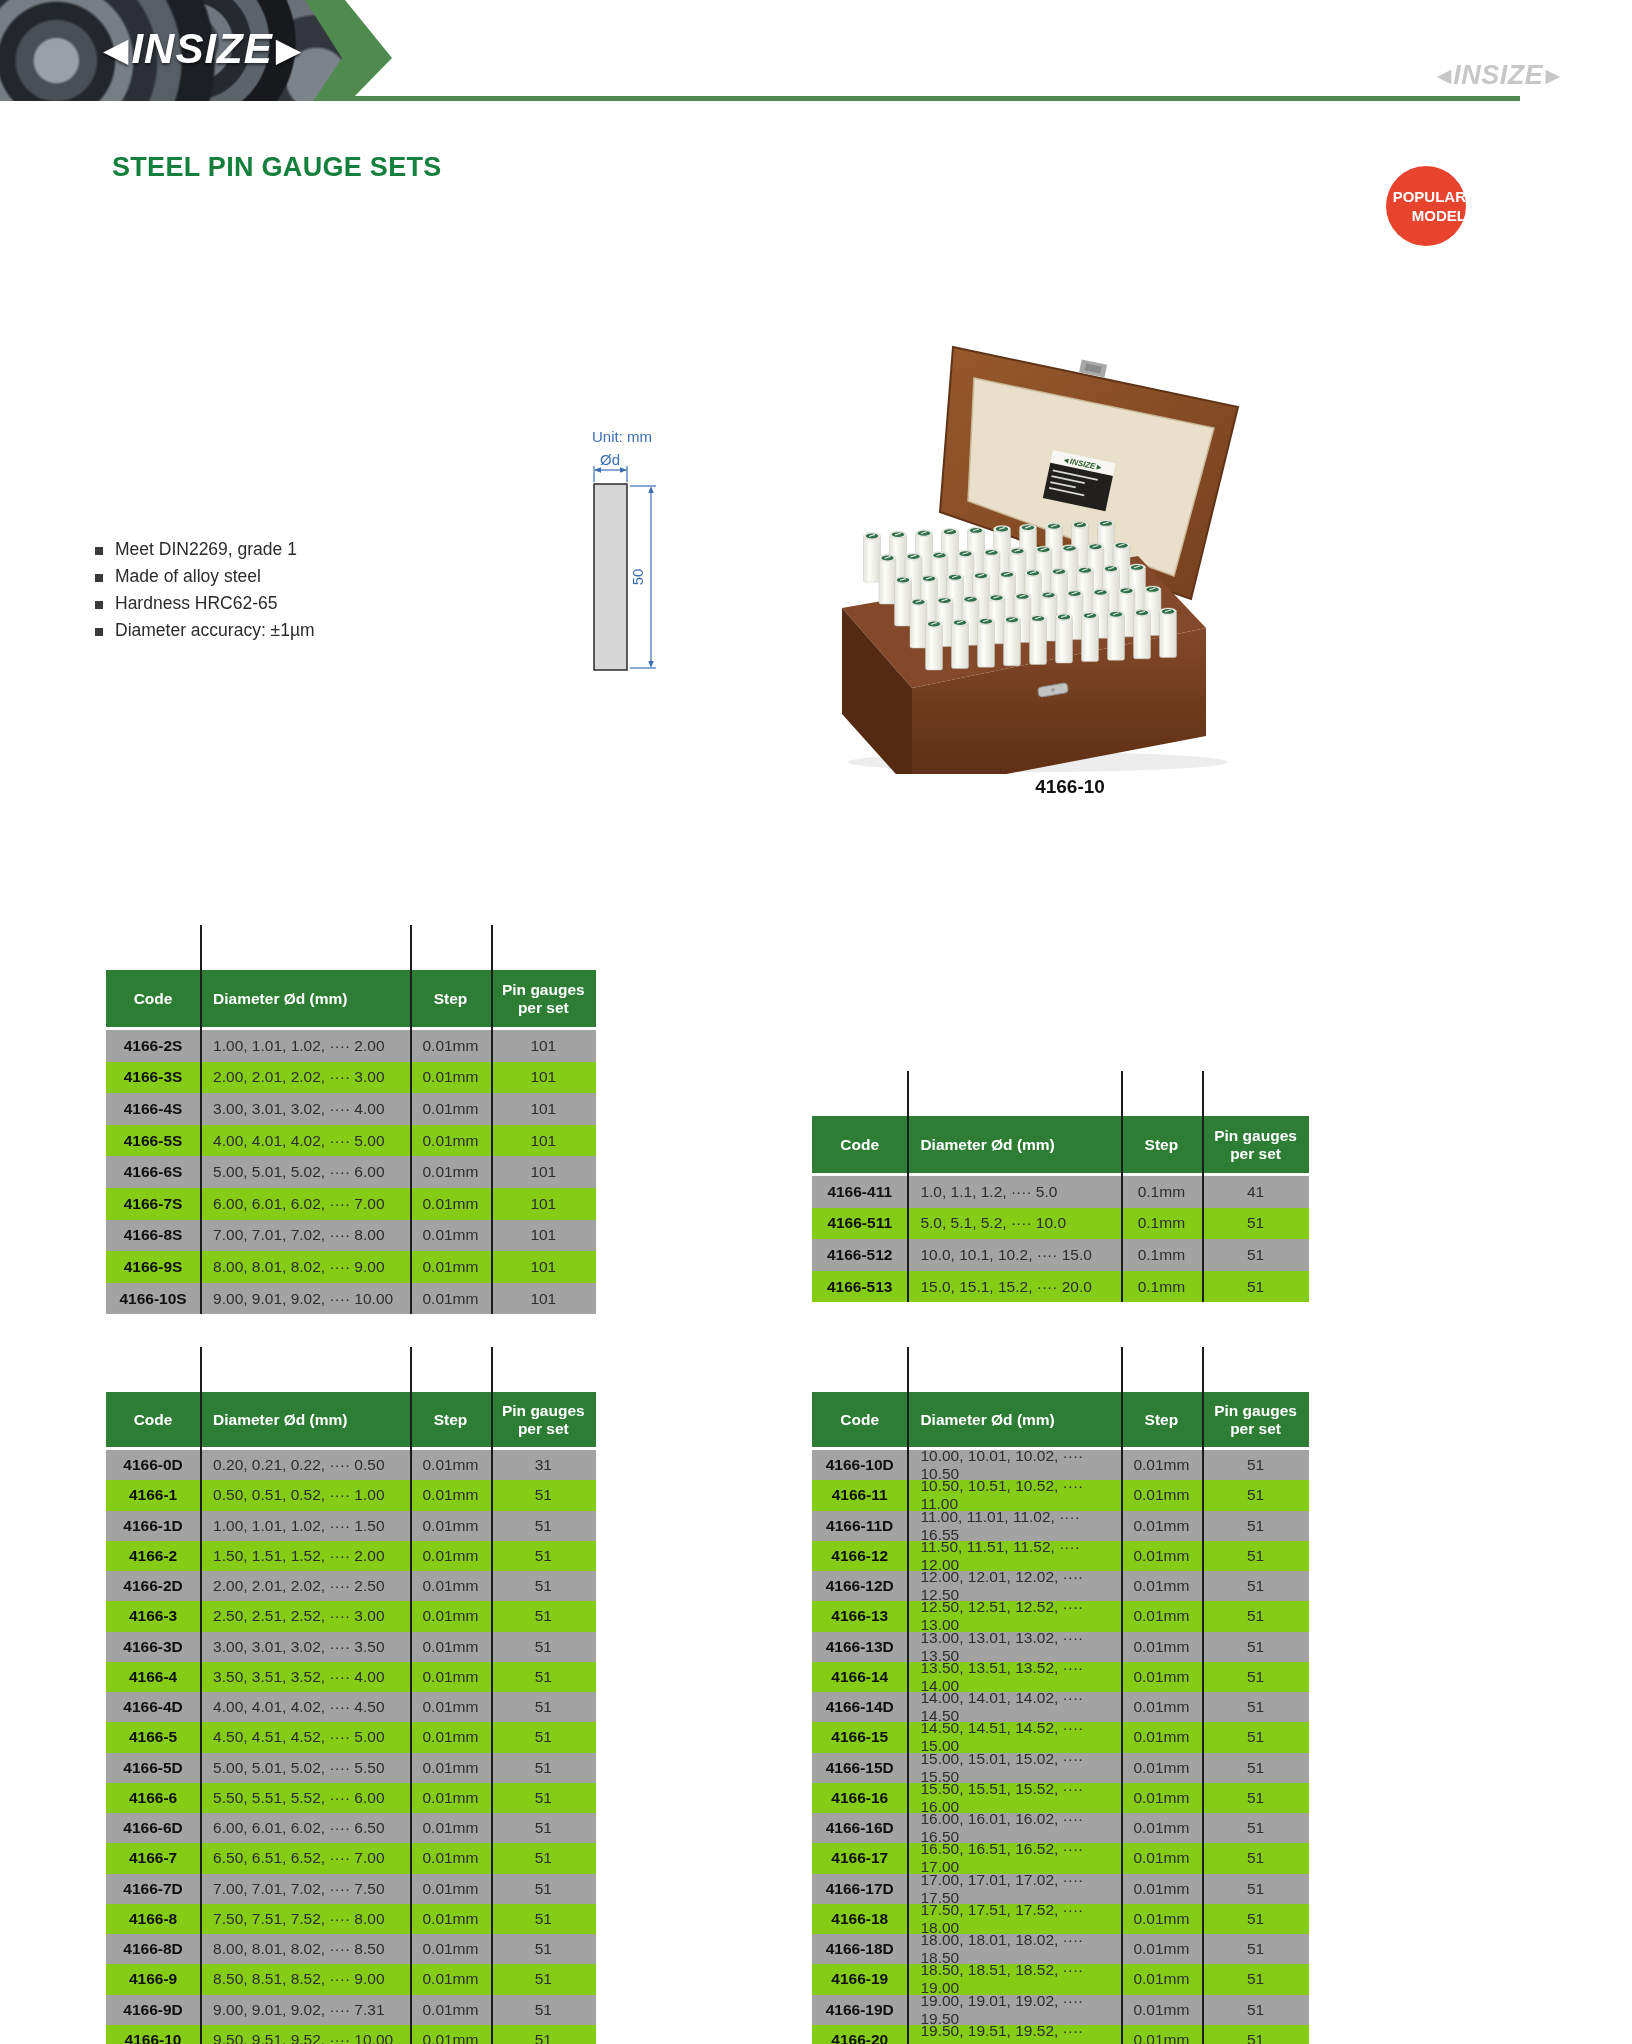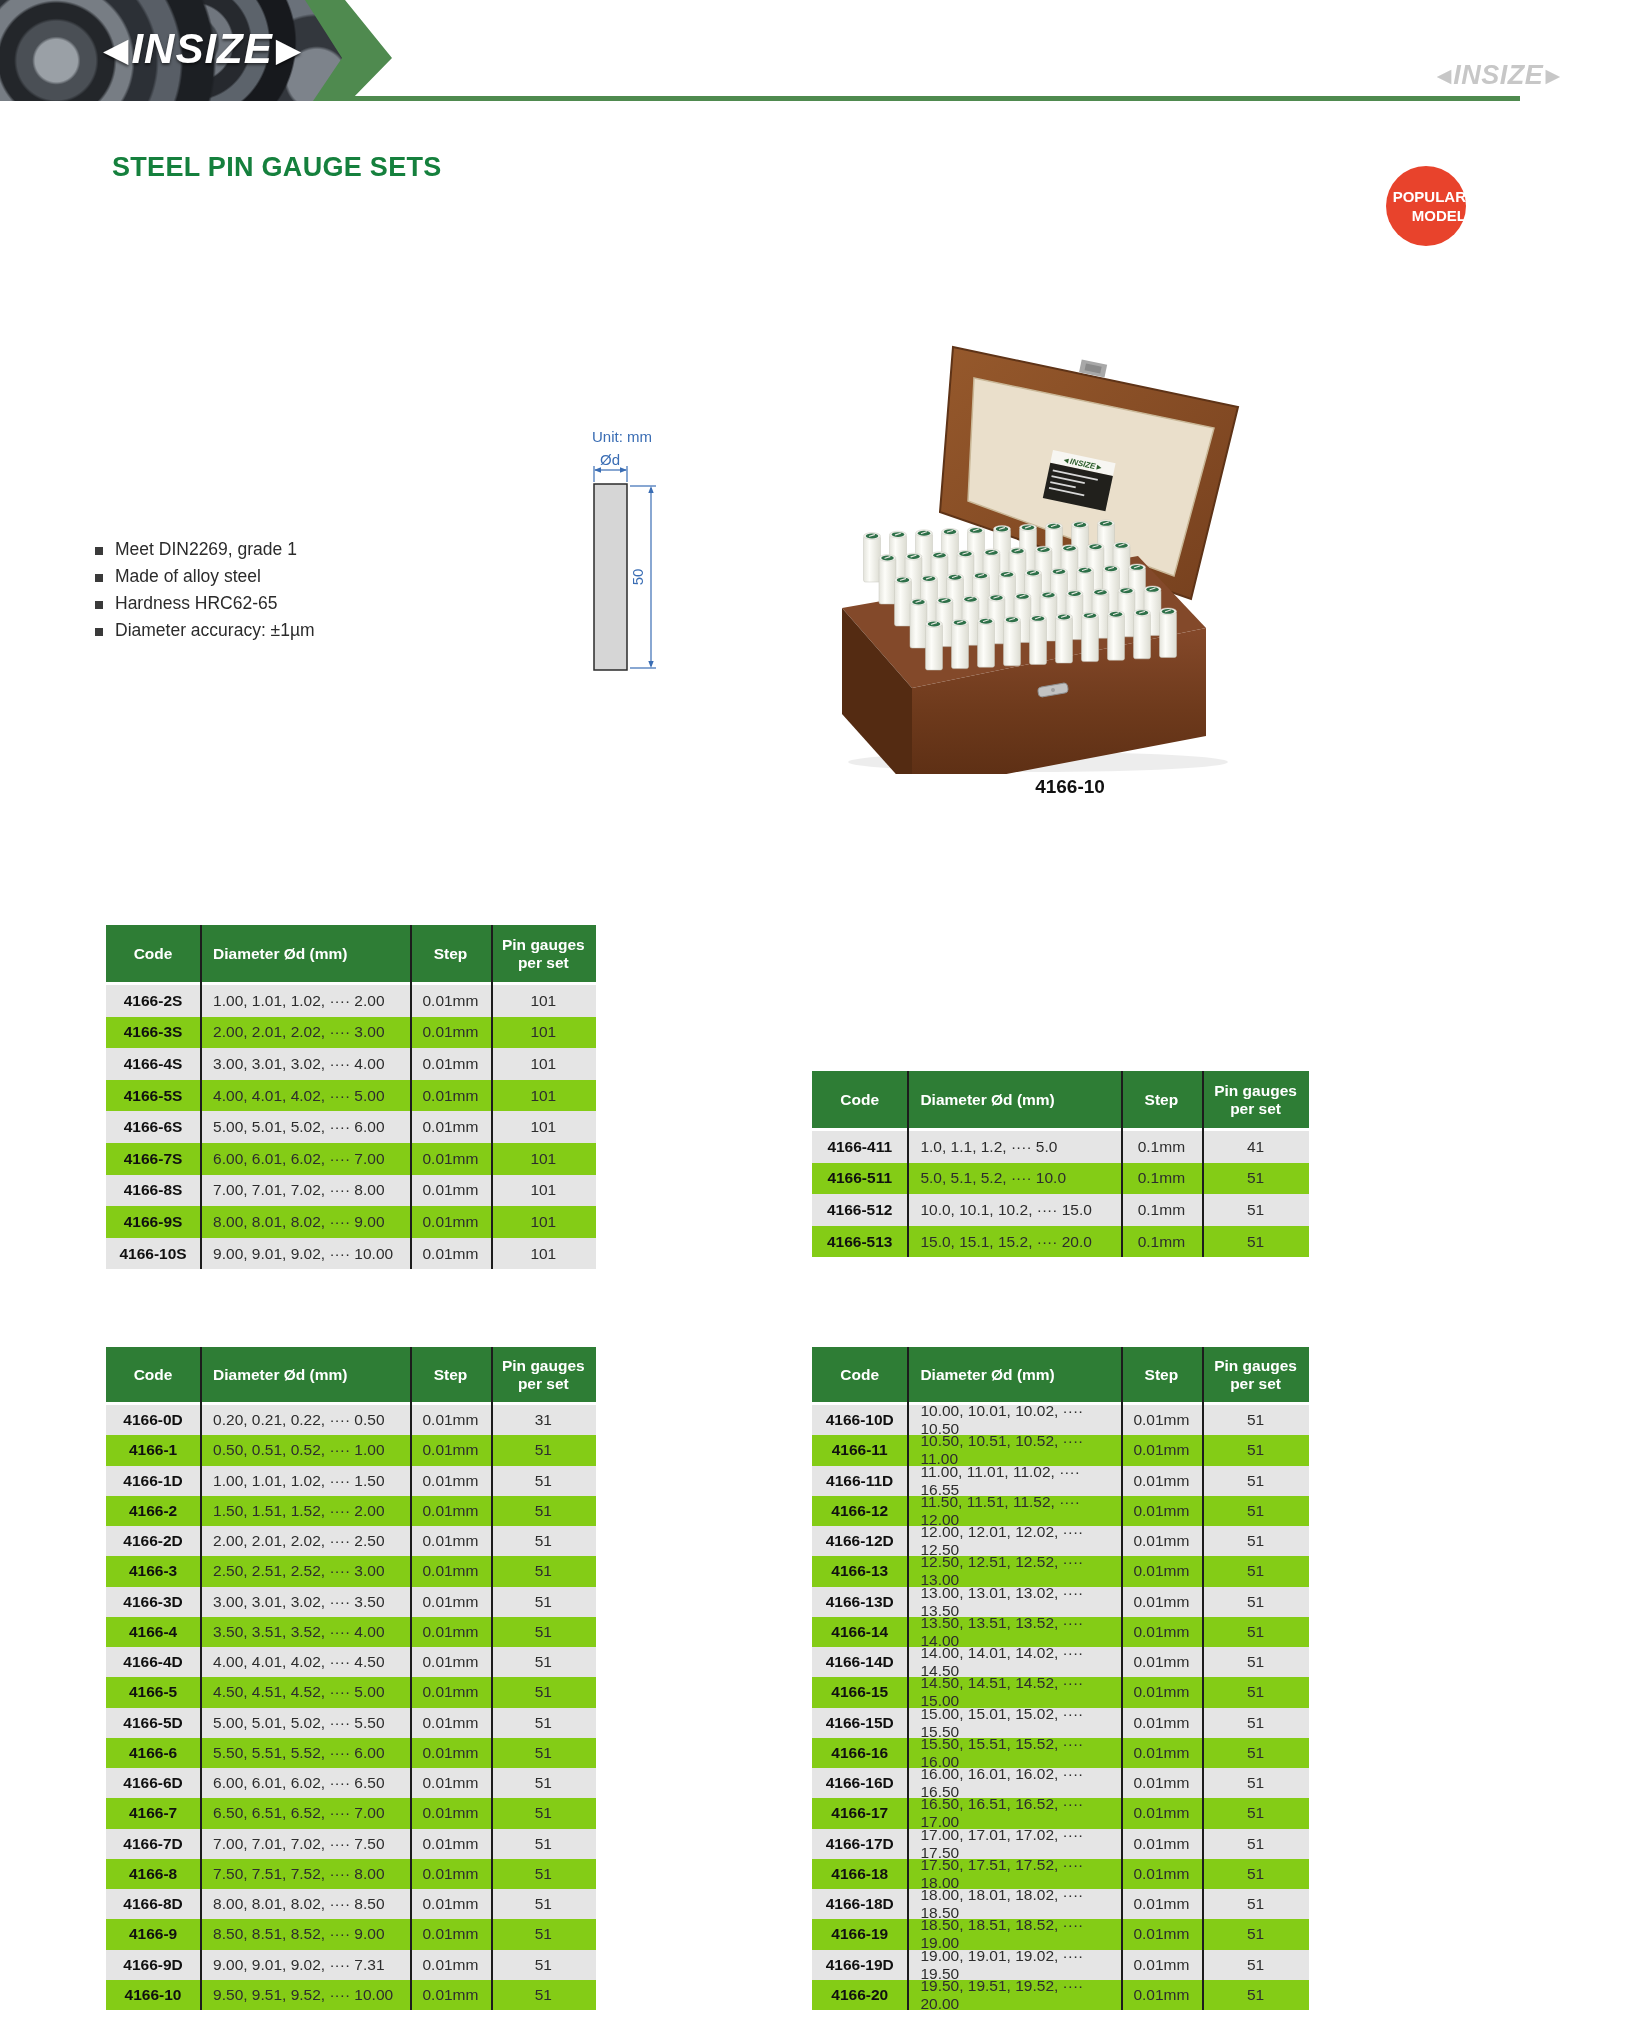--- a/index.html
+++ b/index.html
@@ -43,26 +43,26 @@
   .product{position:absolute;left:828px;top:322px;}
   .product-caption{position:absolute;left:828px;top:776px;width:484px;text-align:center;
                    font-size:19px;font-weight:bold;color:#111;}
 
   
   .ptable{position:absolute;display:flex;flex-direction:column;}
   .t1{left:106px;top:925px;width:490px;--hh:57px;--rh:31.6px;}
   .t2{left:812px;top:1071px;width:497px;--hh:57px;--rh:31.6px;}
   .t3{left:106px;top:1347px;width:490px;--hh:55px;--rh:30.25px;}
   .t4{left:812px;top:1347px;width:497px;--hh:55px;--rh:30.25px;}
-  .thead{display:flex;height:var(--hh);background:#2e7d35;}
+  .thead{display:flex;height:var(--hh);background:#2e7d35;margin-top:45px;}
   .thead .cell{color:#fff;font-weight:bold;font-size:15.5px;line-height:18px;
                display:flex;align-items:center;justify-content:center;text-align:center;}
   .tgap{height:3px;background:#fff;}
   .trow{display:flex;height:var(--rh);}
-  .trow.even{background:#e5e5e5;}
+  .trow.even{background:#a3a3a3;}
   .trow.odd{background:#84cc16;}
   .cell{display:flex;align-items:center;justify-content:center;font-size:15.5px;color:#2d2d2d;box-sizing:border-box;}
   .cell.c0{width:19.2%;font-weight:bold;color:#101010;}
   .cell.c1{width:42.9%;justify-content:flex-start;padding-left:13px;}
   .cell.c2{width:16.4%;}
   .cell.c3{width:21.5%;}
   .thead .cell.c0{font-weight:bold;color:#fff;}
   .vline{position:absolute;top:0;bottom:0;width:2px;background:#1c1c1c;}
   .v1{left:19.2%;} .v2{left:62.1%;} .v3{left:78.5%;}
 </style>

